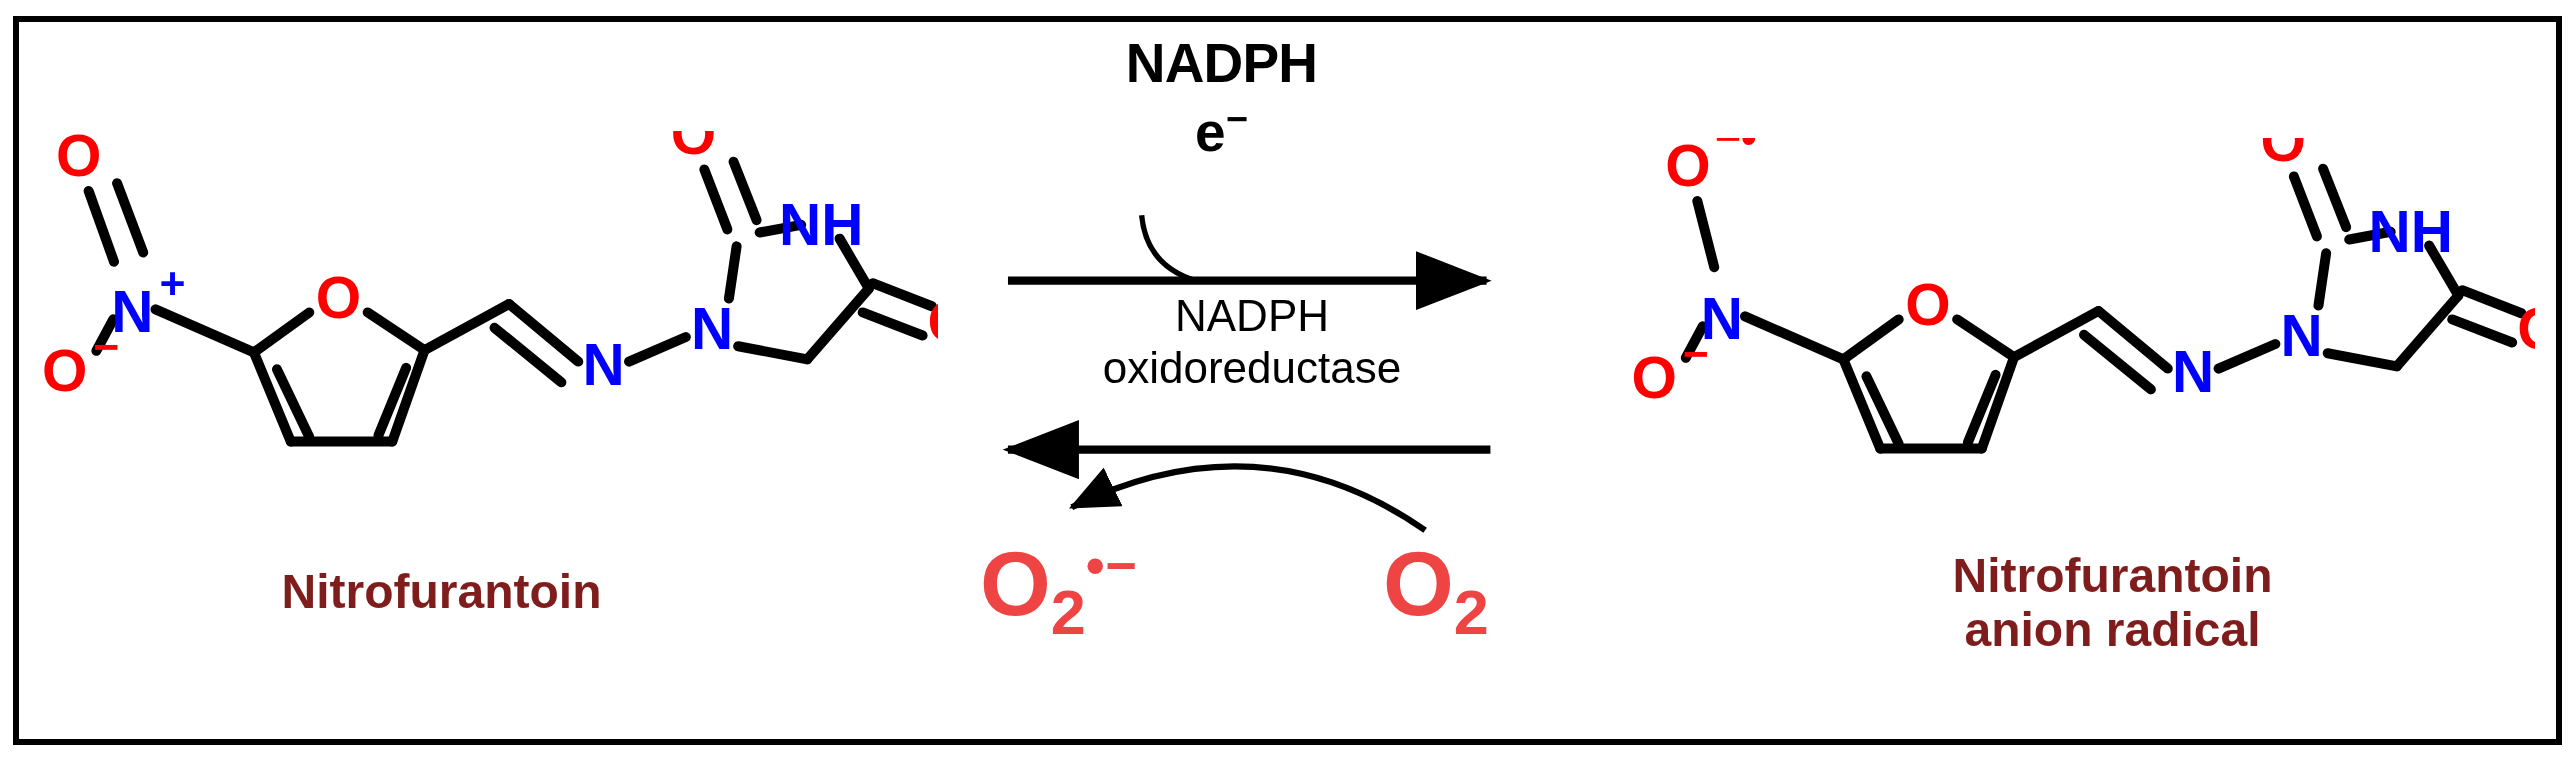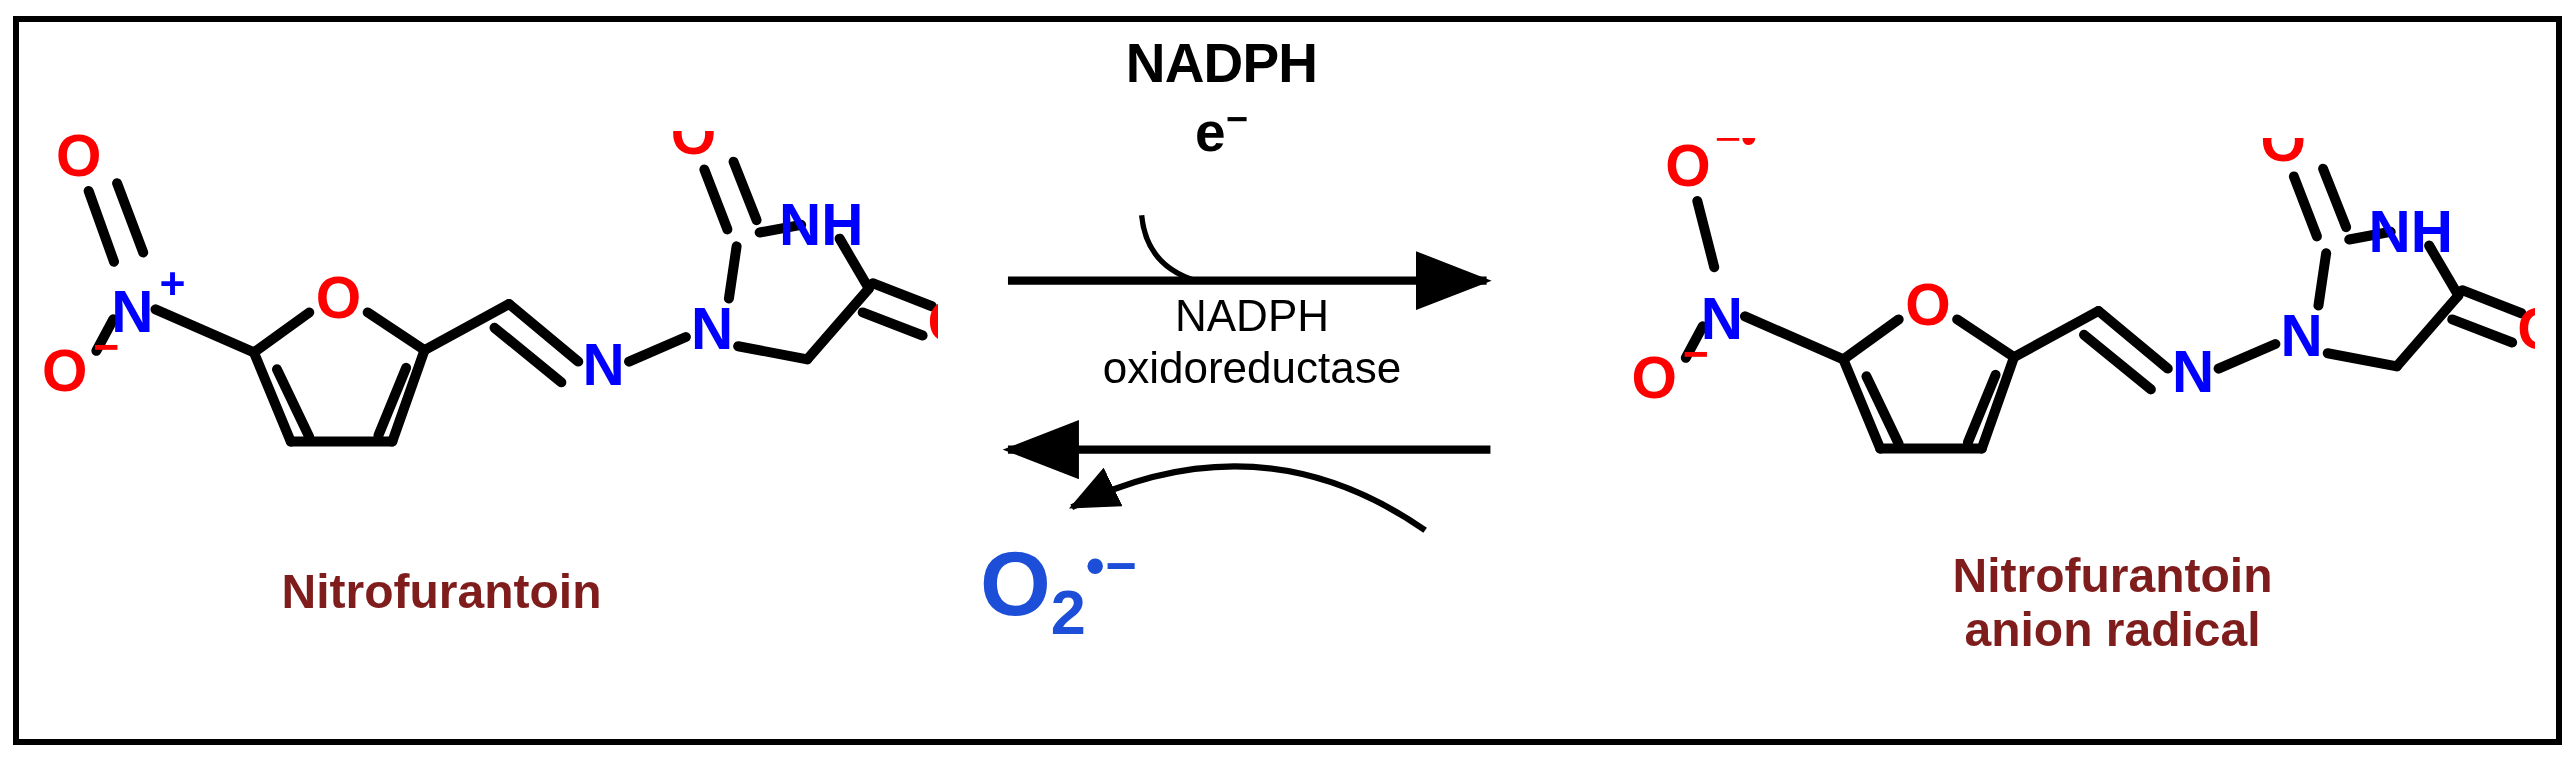--- a/index.html
+++ b/index.html
@@ -33,21 +33,21 @@
   #e-minus .sup{font-size:38px;vertical-align:super;line-height:0;}
 
   .arrowlabel{
     position:absolute;text-align:center;color:#000000;
     font-weight:normal;font-family:"Liberation Sans",sans-serif;
     font-size:44px;line-height:1.18;white-space:pre-line;
   }
   #arrow-caption{left:983px;top:290px;width:538px;}
 
   .species{
-    position:absolute;color:#1d4ed8;font-weight:bold;
+    position:absolute;color:#ef4444;font-weight:bold;
     font-family:"Liberation Sans",sans-serif;font-size:91px;line-height:1;
   }
   #superoxide{left:980px;top:538px;}
   #dioxygen{left:1383px;top:538px;}
   .sub{font-size:63px;vertical-align:sub;line-height:0;}
   .radsup{font-size:54px;vertical-align:super;line-height:0;letter-spacing:0.8px;}
 
   .arrows-svg{position:absolute;left:0;top:0;width:2576px;height:761px;pointer-events:none;}
 </style>
 </head>
@@ -191,19 +191,20 @@
 
   <div class="cofactor" id="nadph-top">NADPH</div>
 
   <div class="cofactor" id="e-minus"><span>e</span><span class="sup">−</span></div>
 
   <div class="arrowlabel" id="arrow-caption">NADPH
 oxidoreductase</div>
 
   <div class="species" id="superoxide"><span>O</span><span class="sub">2</span><span class="radsup">•−</span></div>
 
+  <div class="species" id="dioxygen"><span>O</span><span class="sub">2</span></div>
 
   <div class="cap" id="cap-left">Nitrofurantoin</div>
   <div class="cap" id="cap-right">Nitrofurantoin
 anion radical</div>
 
 </div>
 
 
 </body></html>

